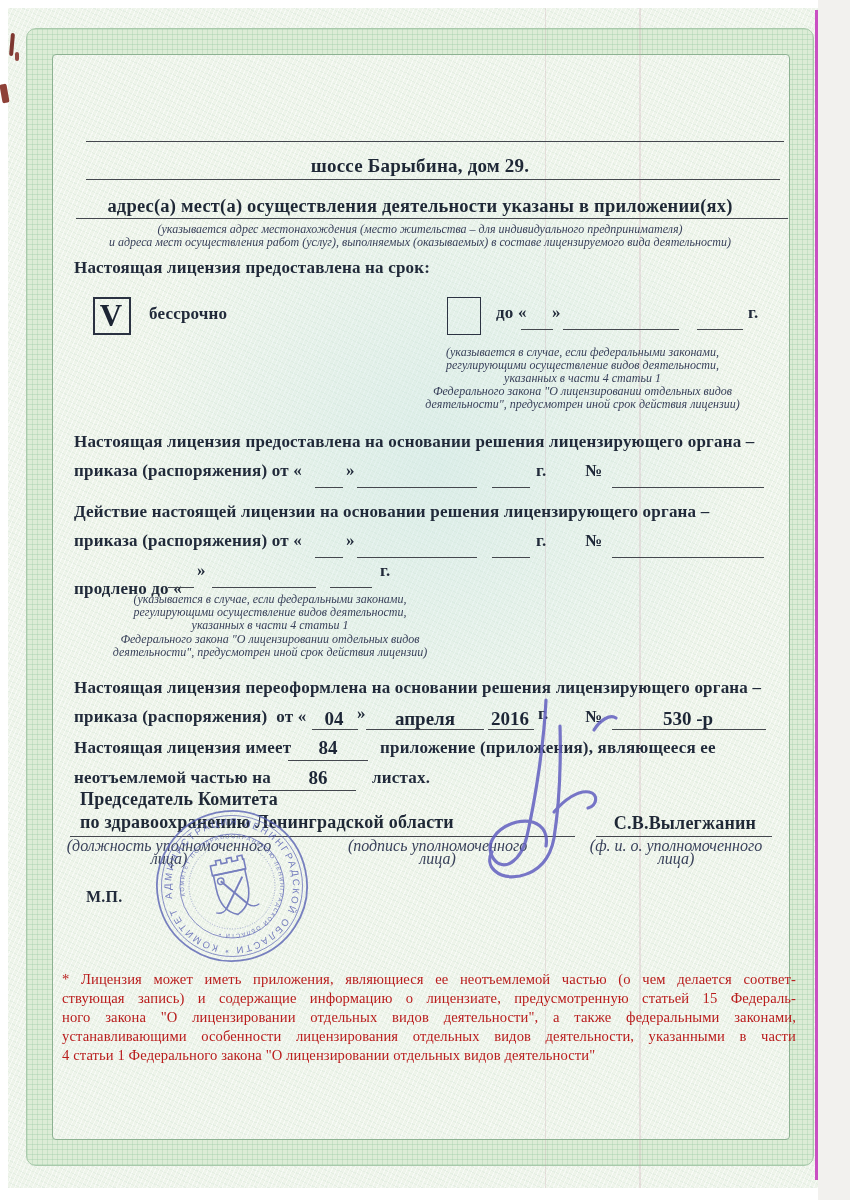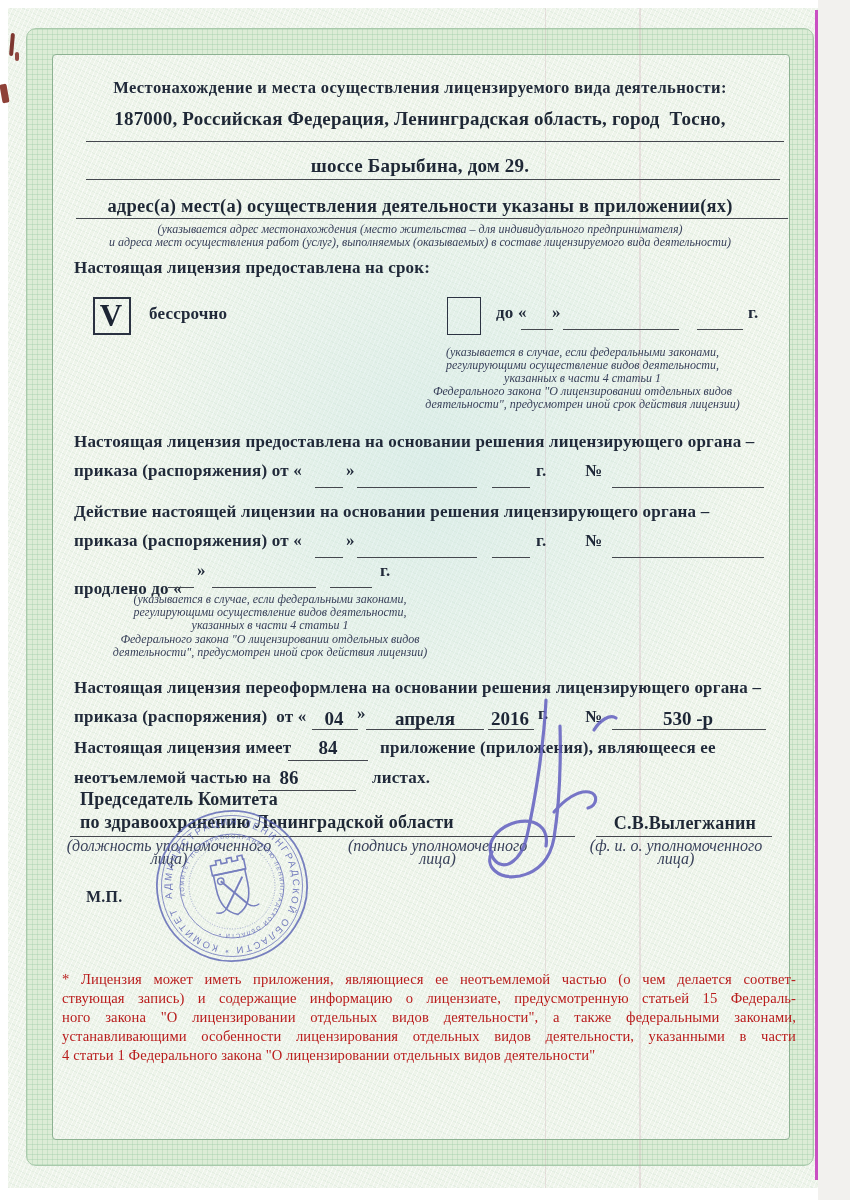--- a/index.html
+++ b/index.html
@@ -53,22 +53,20 @@
   <div class="abs right-gutter"></div>
   <div class="abs band"></div>
   <div class="abs inner"></div>
   <div class="abs magenta"></div>
   <div class="abs fold1"></div>
   <div class="abs fold2"></div>
   <div class="abs mark" style="left:10px;top:33px;width:4px;height:23px;transform:rotate(5deg);"></div>
   <div class="abs mark" style="left:1px;top:84px;width:7px;height:19px;background:#7e271d;transform:rotate(-10deg);"></div>
   <div class="abs mark" style="left:15px;top:52px;width:4px;height:9px;background:#84312a;"></div>
 
-  <div class="abs b16 ctr" style="left:55px;top:79px;width:730px;">Местонахождение и места осуществления лицензируемого вида деятельности:</div>
-  <div class="abs b19 ctr pre" style="left:55px;top:109px;width:730px;">187000, Российская Федерация, Ленинградская область, город  Тосно,</div>
   <div class="abs rule" style="left:86px;top:141px;width:698px;"></div>
   <div class="abs b19 ctr" style="left:55px;top:156px;width:730px;">шоссе Барыбина, дом 29.</div>
   <div class="abs rule" style="left:86px;top:179px;width:694px;"></div>
   <div class="abs b18 ctr" style="left:55px;top:196px;width:730px;font-size:18.5px;">адрес(а) мест(а) осуществления деятельности указаны в приложении(ях)</div>
   <div class="abs rule" style="left:76px;top:218px;width:712px;"></div>
   <div class="abs it ctr" style="left:55px;top:223px;width:730px;">(указывается адрес местонахождения (место жительства – для индивидуального предпринимателя)</div>
   <div class="abs it ctr" style="left:55px;top:236px;width:730px;">и адреса мест осуществления работ (услуг), выполняемых (оказываемых) в составе лицензируемого вида деятельности)</div>
 
   <div class="abs b17" style="left:74px;top:258px;">Настоящая лицензия предоставлена на срок:</div>
   <div class="abs box" style="left:93px;top:297px;width:34px;height:34px;"></div>
@@ -129,21 +127,21 @@
   <div class="abs rule" style="left:488px;top:729px;width:46px;"></div>
   <div class="abs b17" style="left:538px;top:704px;">г.</div>
   <div class="abs b17" style="left:585px;top:707px;">№</div>
   <div class="abs val ctr pre" style="left:612px;top:709px;width:152px;">530 -р</div>
   <div class="abs rule" style="left:612px;top:729px;width:154px;"></div>
   <div class="abs b17" style="left:74px;top:738px;">Настоящая лицензия имеет</div>
   <div class="abs val ctr" style="left:288px;top:738px;width:80px;">84</div>
   <div class="abs rule" style="left:288px;top:760px;width:80px;"></div>
   <div class="abs b17" style="left:380px;top:738px;">приложение (приложения), являющееся ее</div>
   <div class="abs b17" style="left:74px;top:768px;text-align:right;">неотъемлемой частью на</div>
-  <div class="abs val ctr" style="left:240px;top:768px;width:98px;">86</div>
+  <div class="abs val ctr" style="left:269px;top:768px;width:98px;">86</div>
   <div class="abs rule" style="left:258px;top:790px;width:98px;"></div>
   <div class="abs b17" style="left:372px;top:768px;">листах.</div>
 
   <div class="abs b18" style="left:80px;top:790px;">Председатель Комитета</div>
   <div class="abs b18" style="left:80px;top:813px;">по здравоохранению Ленинградской области</div>
   <div class="abs rule" style="left:70px;top:836px;width:505px;"></div>
   <div class="abs b18 ctr" style="left:596px;top:814px;width:178px;">С.В.Вылегжанин</div>
   <div class="abs rule" style="left:596px;top:836px;width:176px;"></div>
   <div class="abs it11 ctr" style="left:64px;top:840px;width:210px;">(должность уполномоченного лица)</div>
   <div class="abs it11 ctr" style="left:330px;top:840px;width:215px;">(подпись уполномоченного лица)</div>

